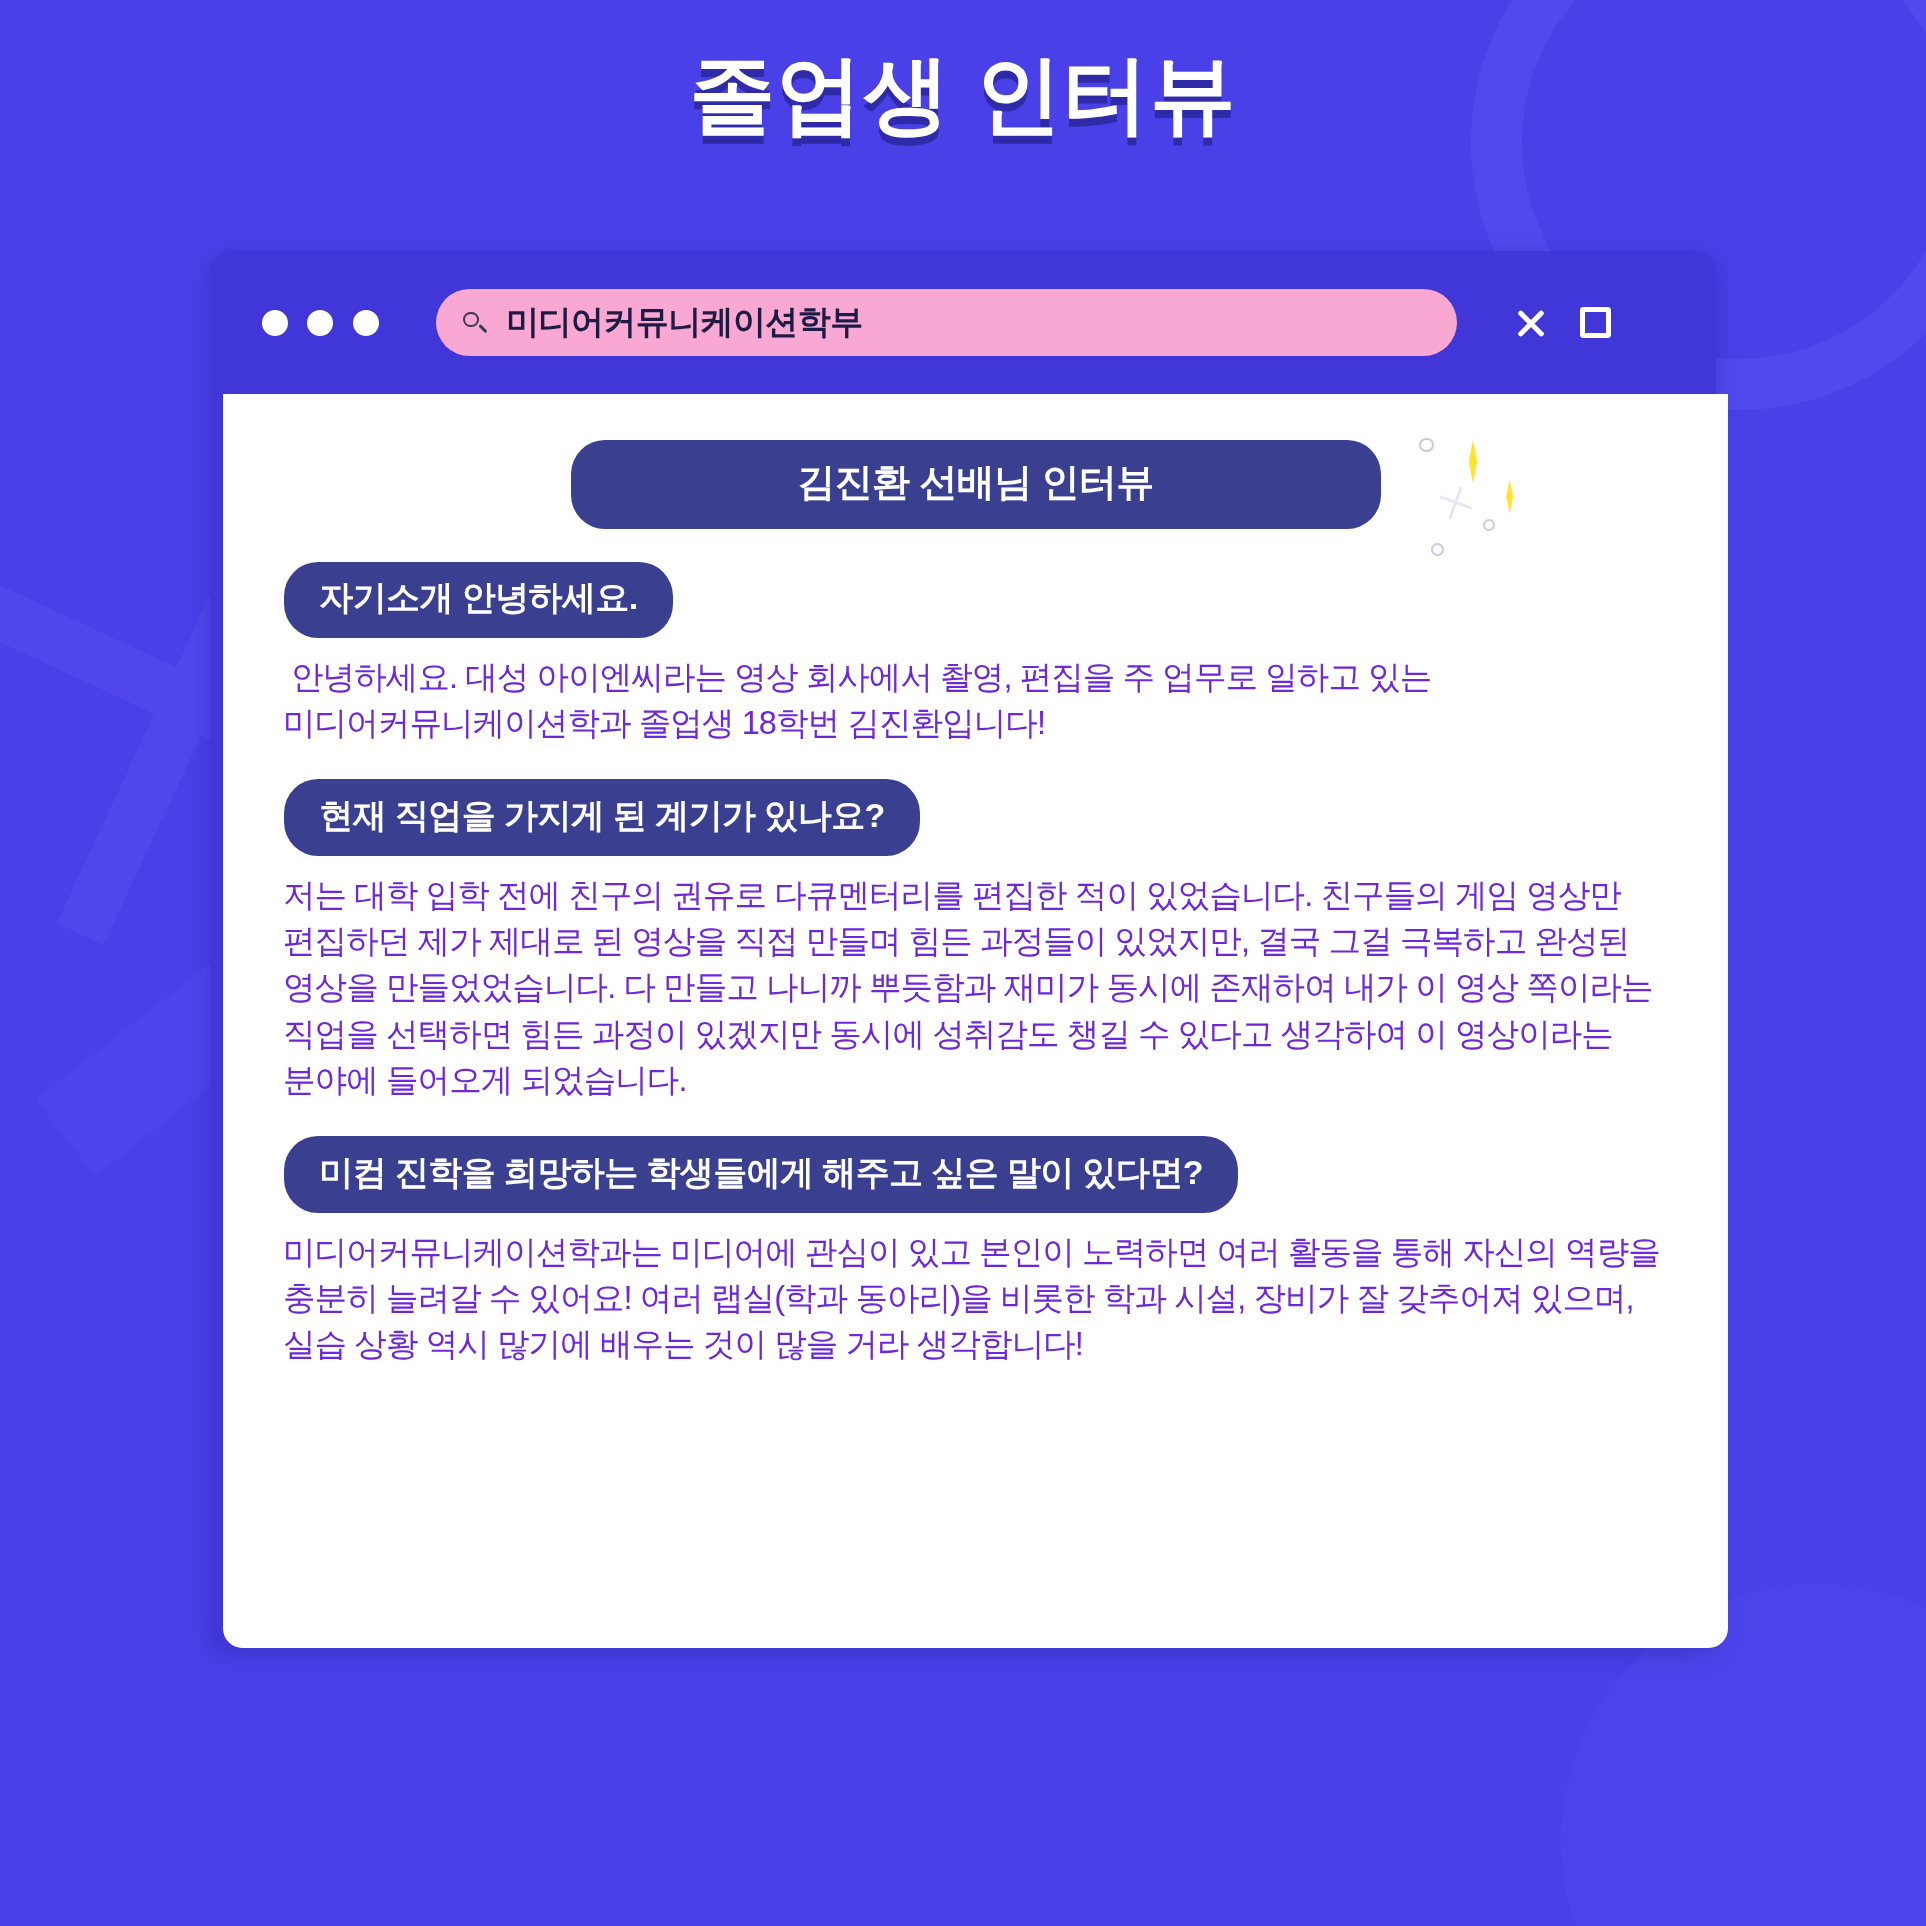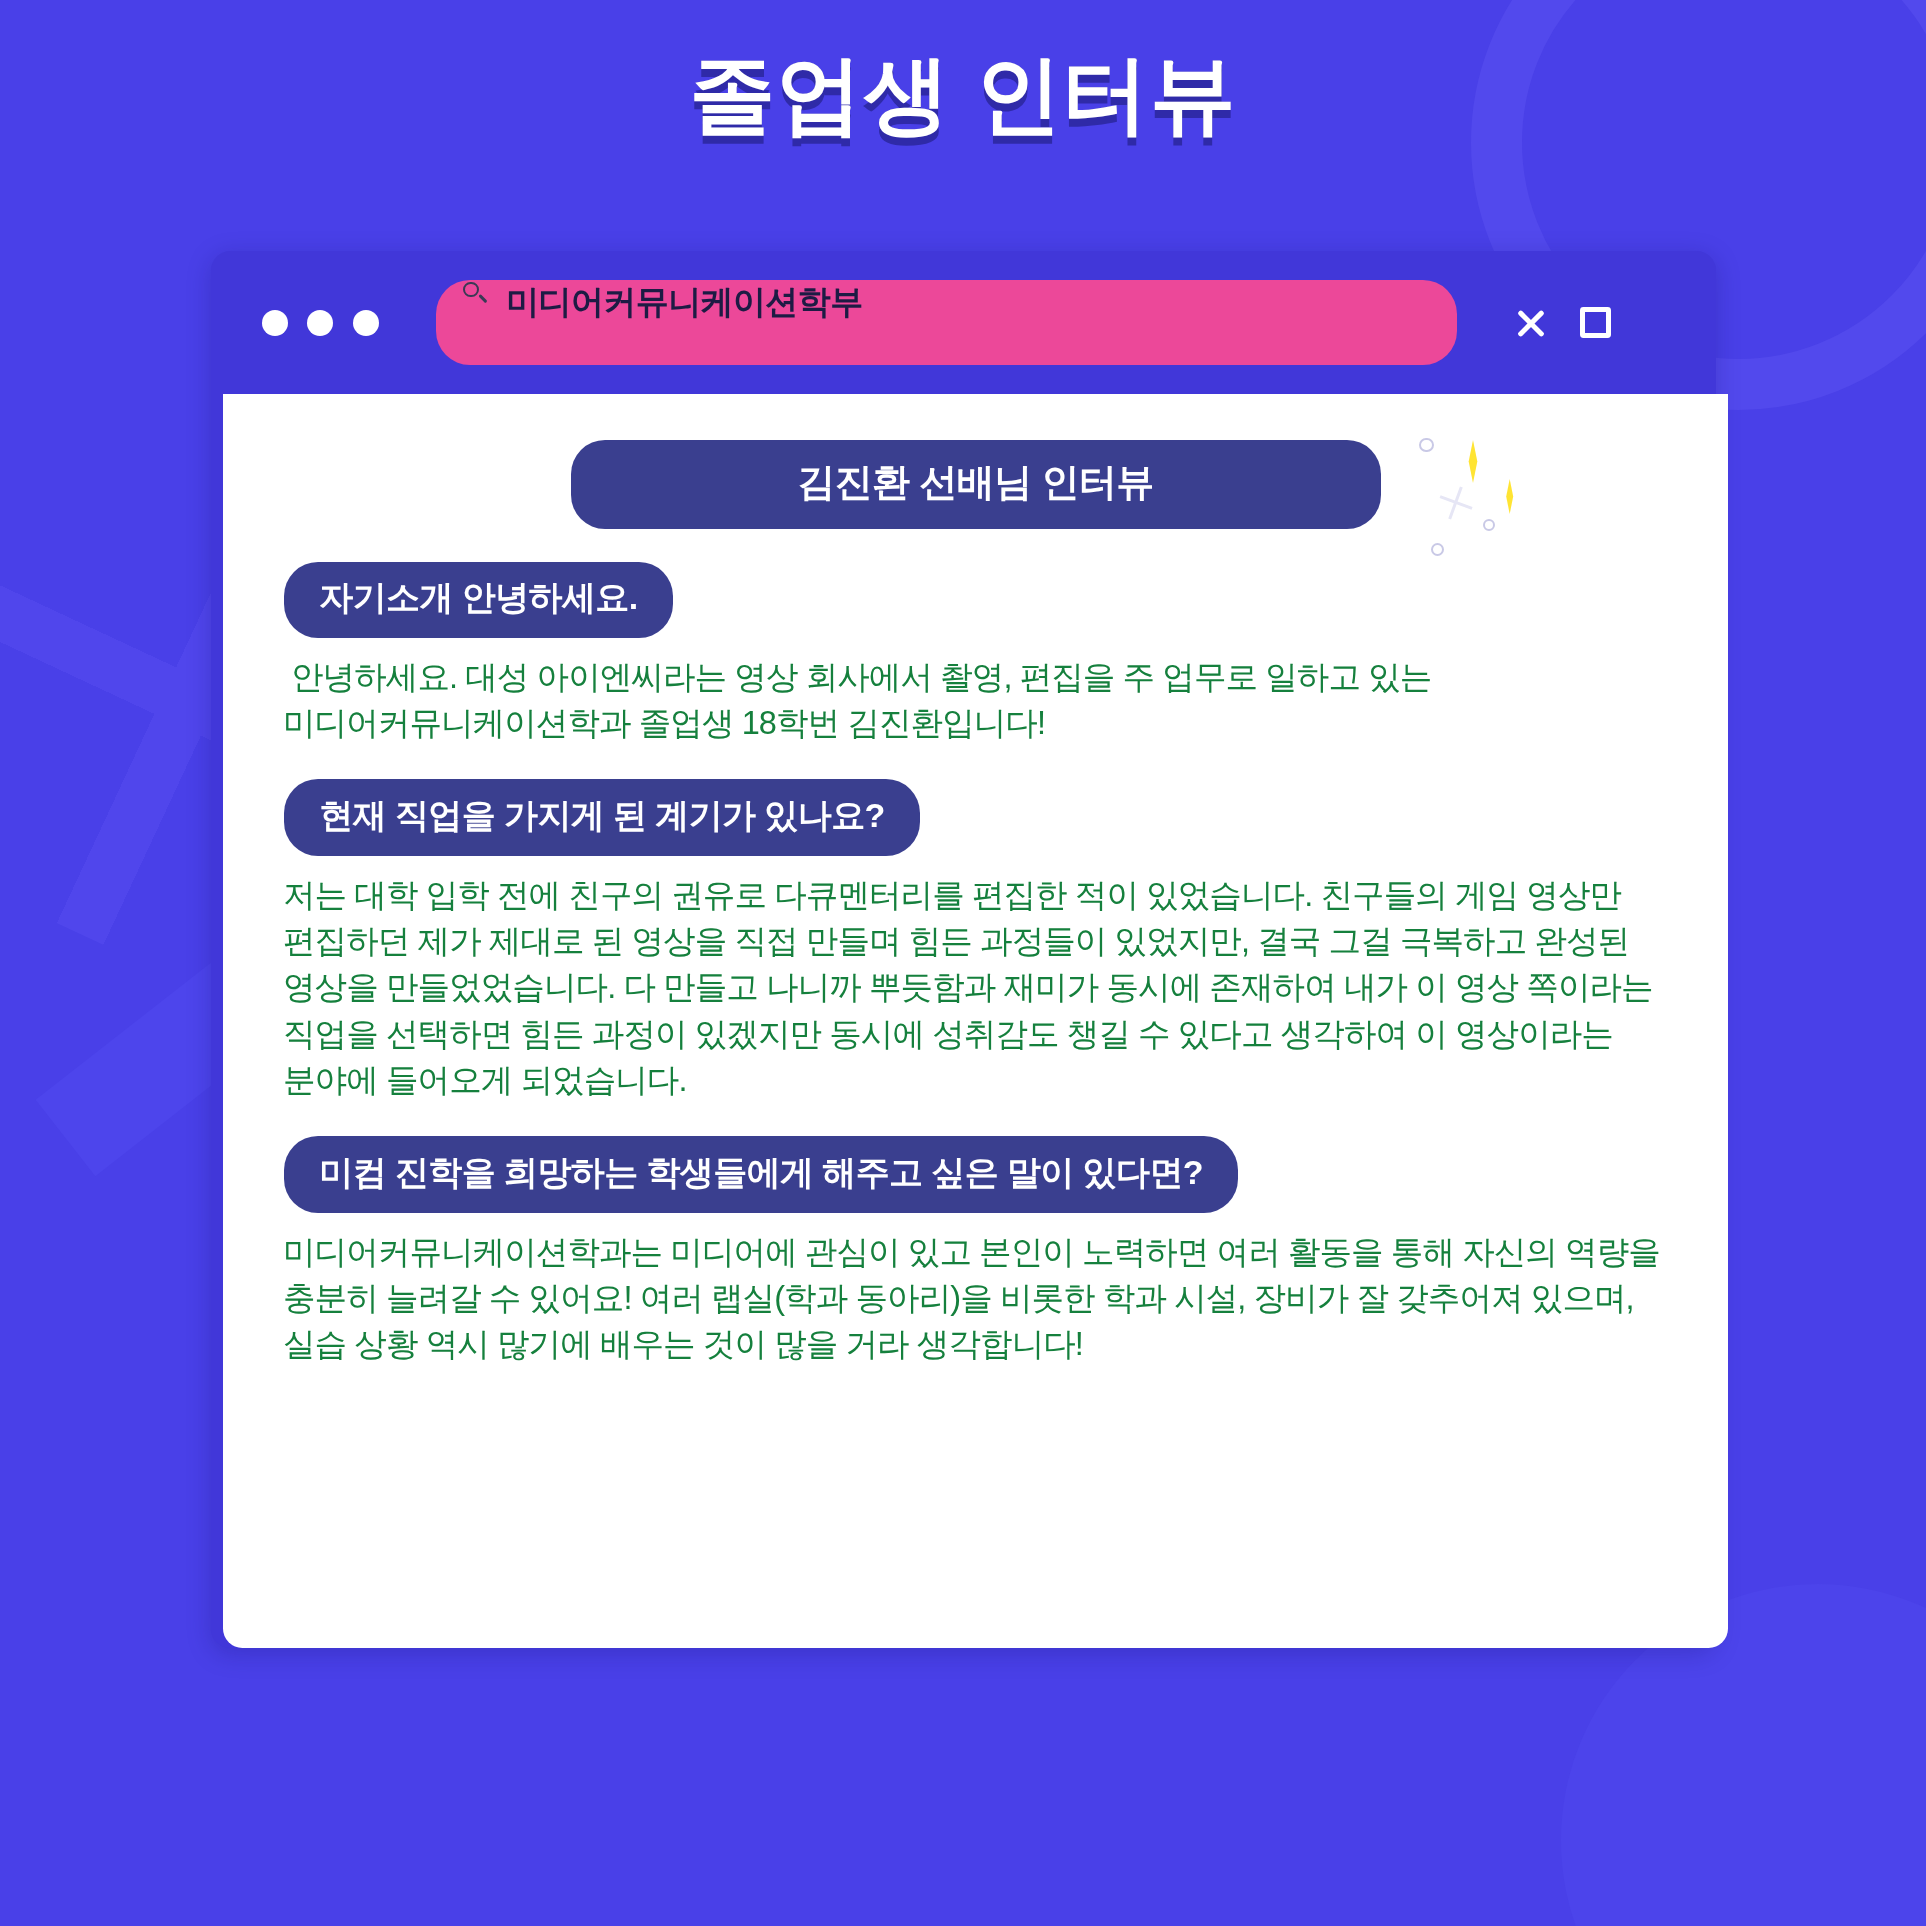--- a/index.html
+++ b/index.html
@@ -106,25 +106,25 @@
   .dot {
     width: 26px;
     height: 26px;
     border-radius: 50%;
     background: #ffffff;
   }
   .searchbar {
     flex: 1 1 auto;
     margin-left: 34px;
     margin-right: 34px;
-    height: 85px;
-    background: #ec4899;
+    height: 67px;
+    background: #f9a8d4;
     border-radius: 34px;
     display: flex;
-    align-items: flex-start;
+    align-items: center;
     padding: 0 26px;
     box-sizing: border-box;
     max-width: 1021px;
   }
   .search-icon {
     width: 25px;
     height: 25px;
     flex: 0 0 auto;
     margin-right: 19.4px;
     position: relative;
@@ -262,21 +262,21 @@
     font-weight: bold;
     border-radius: 34px;
     padding: 13.7px 35px 17px 35px;
     letter-spacing: -0.6px;
     margin-left: 10.3px;
   }
   .answer {
     margin: 16px 9px 0 9px;
     font-size: 32.5px;
     line-height: 1.42;
-    color: #15803d;
+    color: #6d28d9;
     letter-spacing: -0.9px;
     word-break: keep-all;
   }
   .answer.indented { text-indent: 8px; }
 </style>
 </head>
 <body>
 
 <div class="bg-deco deco-blob-tr"></div>
 <div class="bg-deco deco-blob-br"></div>

